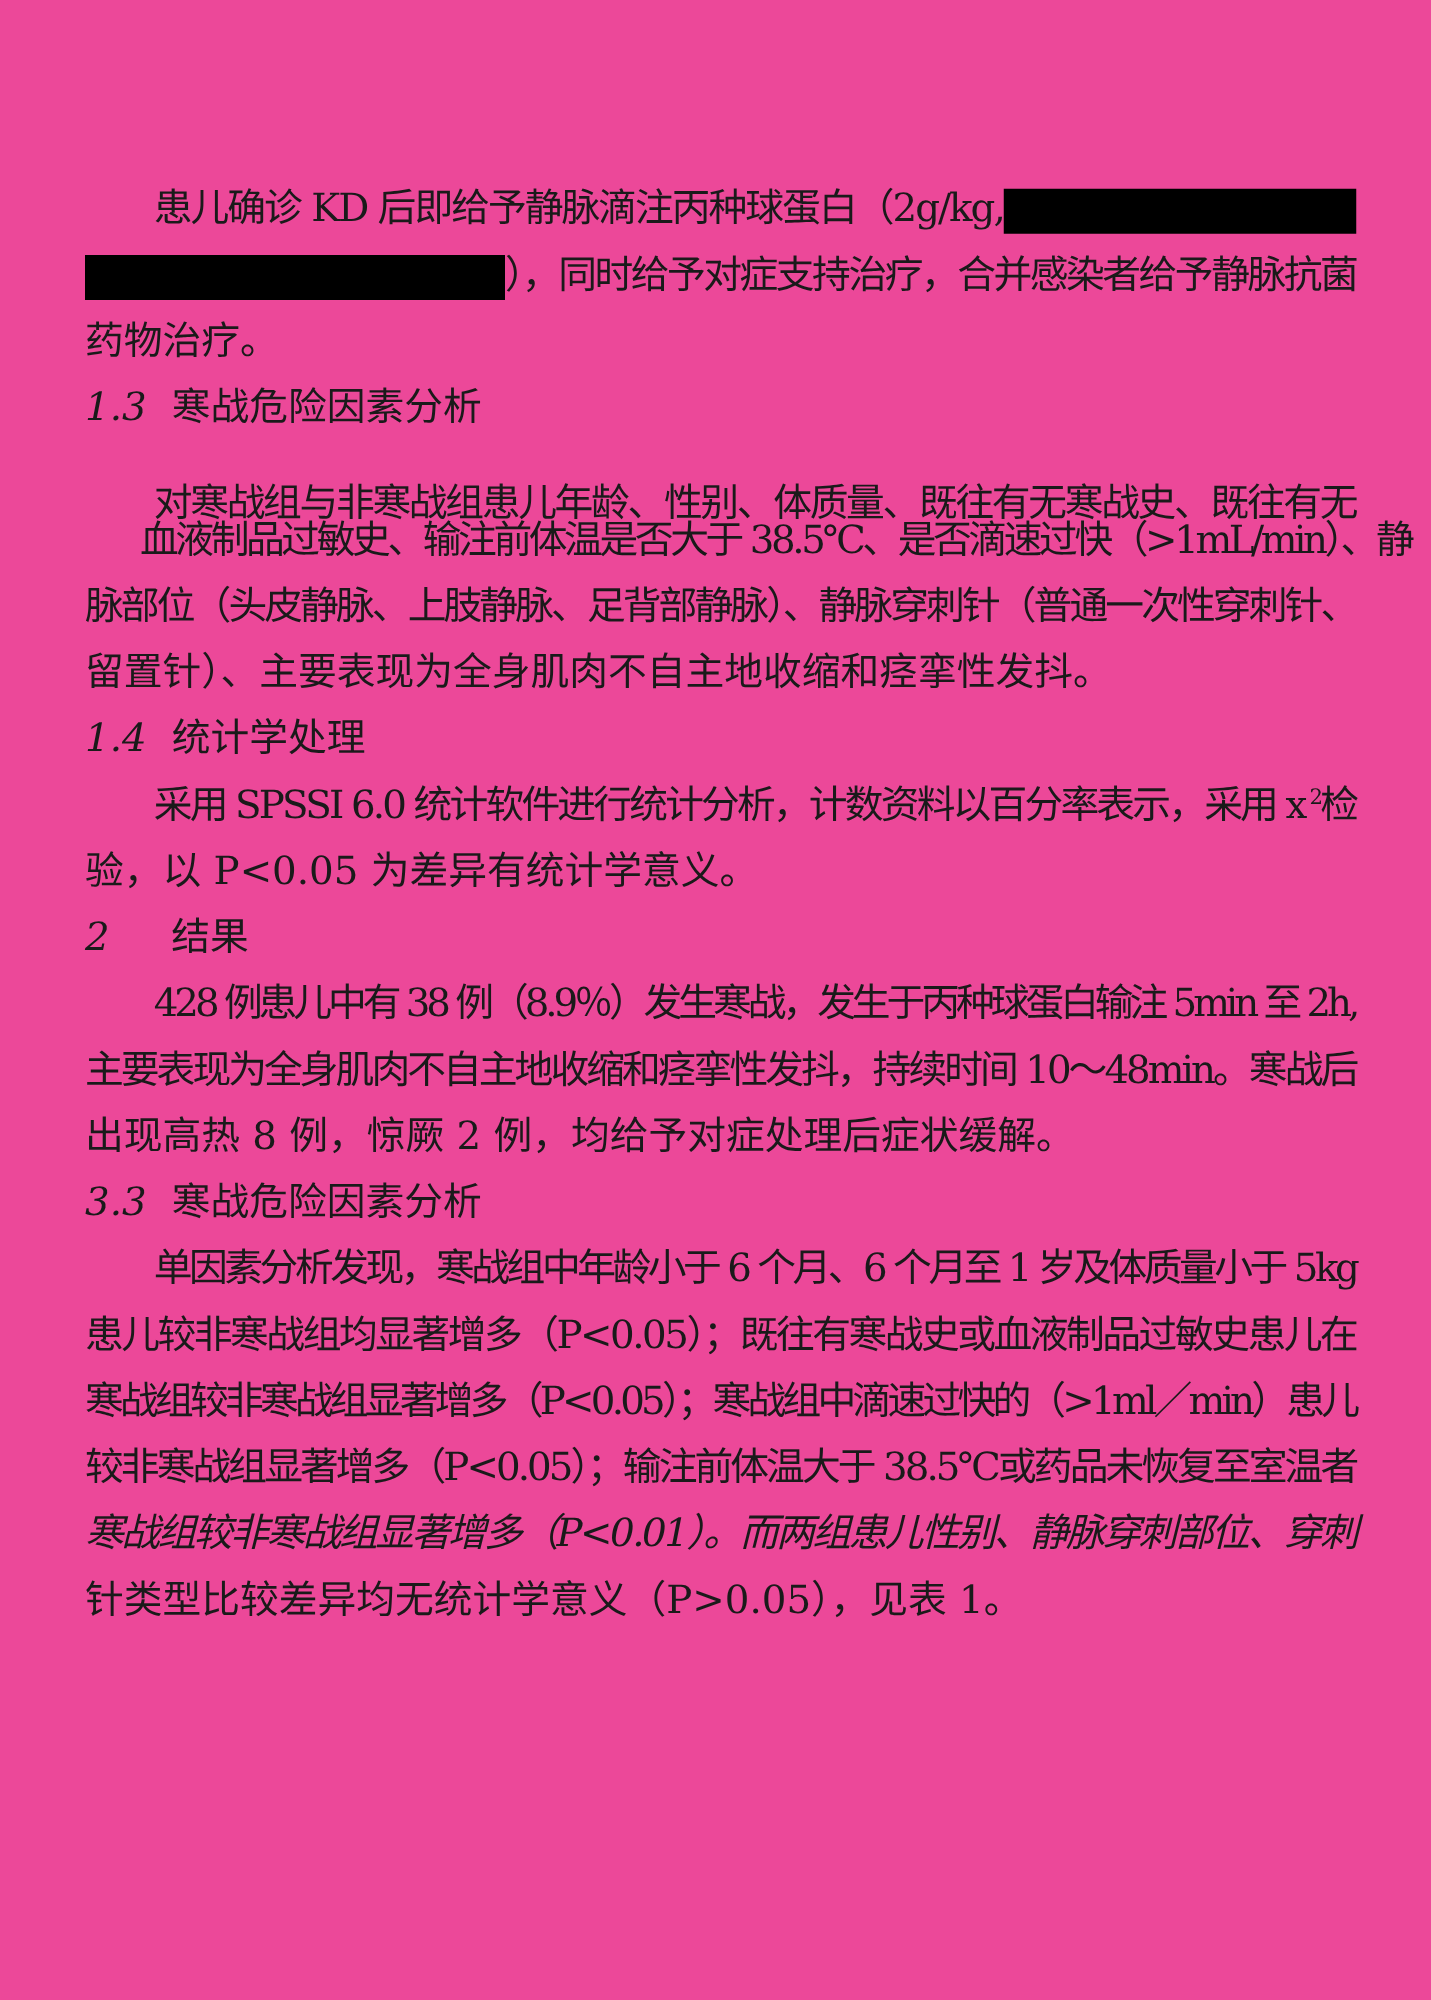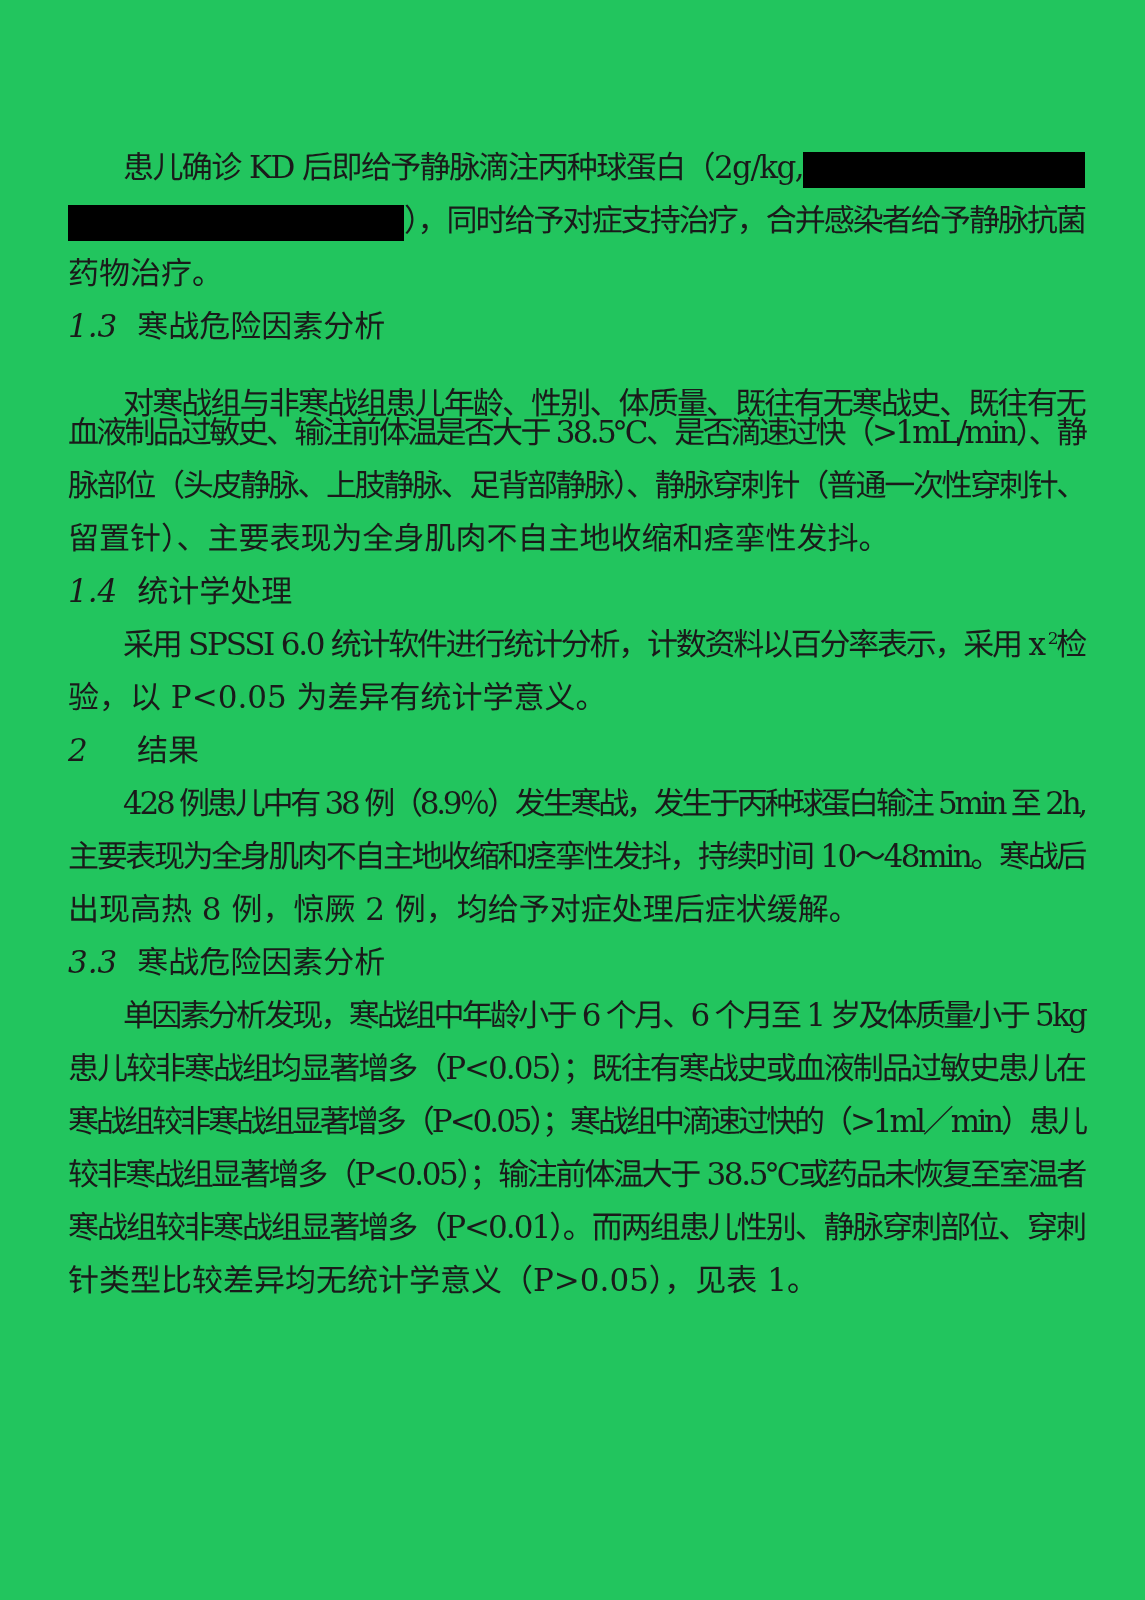--- a/index.html
+++ b/index.html
@@ -4,21 +4,21 @@
 <style>
   html, body {
     margin: 0;
     padding: 0;
     background: #ffffff;
   }
   .page {
     position: relative;
     width: 1145px;
     height: 1600px;
-    background: #22c55e;
+    background: #ec4899;
     overflow: hidden;
     font-family: "DejaVu Serif", "Liberation Serif", serif;
     color: #1a1a1a;
   }
   .textblock {
     position: absolute;
     left: 68px;
     top: 141px;
     width: 1017px;
   }
@@ -58,31 +58,31 @@
 </head>
 <body>
 
 <div class="page">
   <div class="textblock">
       <div class="line indent"><span class="ln" style="letter-spacing: -1.57924px;"><span>患儿确诊 KD 后即给予静脉滴注丙种球蛋白（2g/kg,</span><span class="redact" style="width: 282px;"></span></span></div>
       <div class="line"><span class="ln" style="letter-spacing: -1.97917px;"><span class="redact" style="width: 336px;"></span><span>），同时给予对症支持治疗，合并感染者给予静脉抗菌</span></span></div>
       <div class="line"><span class="ln"><span>药物治疗。</span></span></div>
       <div class="line"><span class="ln"><span class="hnum">1.3</span><span>寒战危险因素分析</span></span></div>
       <div class="line indent"><span class="ln" style="letter-spacing: -1.84848px; margin-top: 24px;"><span>对寒战组与非寒战组患儿年龄、性别、体质量、既往有无寒战史、既往有无</span></span></div>
-      <div class="line"><span class="ln" style="letter-spacing: -2.72507px;"><span>血液制品过敏史、输注前体温是否大于 38.5℃、是否滴速过快（&gt;1mL/min）、静</span></span></div>
+      <div class="line"><span class="ln" style="letter-spacing: -2.72507px; margin-left: 44px;"><span>血液制品过敏史、输注前体温是否大于 38.5℃、是否滴速过快（&gt;1mL/min）、静</span></span></div>
       <div class="line"><span class="ln" style="letter-spacing: -2.31944px;"><span>脉部位（头皮静脉、上肢静脉、足背部静脉）、静脉穿刺针（普通一次性穿刺针、</span></span></div>
       <div class="line"><span class="ln"><span>留置针）、主要表现为全身肌肉不自主地收缩和痉挛性发抖。</span></span></div>
       <div class="line"><span class="ln"><span class="hnum">1.4</span><span>统计学处理</span></span></div>
       <div class="line indent"><span class="ln" style="letter-spacing: -2.25152px;"><span>采用 SPSSI 6.0 统计软件进行统计分析，计数资料以百分率表示，采用 x</span><sup>2</sup><span>检</span></span></div>
       <div class="line"><span class="ln"><span>验，以 P&lt;0.05 为差异有统计学意义。</span></span></div>
       <div class="line"><span class="ln"><span class="hnum">2</span><span>结果</span></span></div>
       <div class="line indent"><span class="ln" style="letter-spacing: -3.2303px;"><span>428 例患儿中有 38 例（8.9％）发生寒战，发生于丙种球蛋白输注 5min 至 2h,</span></span></div>
       <div class="line"><span class="ln" style="letter-spacing: -2.35978px;"><span>主要表现为全身肌肉不自主地收缩和痉挛性发抖，持续时间 10～48min。寒战后</span></span></div>
       <div class="line"><span class="ln"><span>出现高热 8 例，惊厥 2 例，均给予对症处理后症状缓解。</span></span></div>
       <div class="line"><span class="ln"><span class="hnum">3.3</span><span>寒战危险因素分析</span></span></div>
       <div class="line indent"><span class="ln" style="letter-spacing: -2.7721px;"><span>单因素分析发现，寒战组中年龄小于 6 个月、6 个月至 1 岁及体质量小于 5kg</span></span></div>
       <div class="line"><span class="ln" style="letter-spacing: -1.98314px;"><span>患儿较非寒战组均显著增多（P&lt;0.05）；既往有寒战史或血液制品过敏史患儿在</span></span></div>
       <div class="line"><span class="ln" style="letter-spacing: -3.01525px;"><span>寒战组较非寒战组显著增多（P&lt;0.05）；寒战组中滴速过快的（&gt;1ml／min）患儿</span></span></div>
       <div class="line"><span class="ln" style="letter-spacing: -2.33956px;"><span>较非寒战组显著增多（P&lt;0.05）；输注前体温大于 38.5℃或药品未恢复至室温者</span></span></div>
-      <div class="line"><span class="ln" style="letter-spacing: -1.98314px;"><span>寒战组较非寒战组显著增多（P&lt;0.01）。而两组患儿性别、静脉穿刺部位、穿刺</span></span></div>
+      <div class="line"><span class="ln" style="letter-spacing: -1.98314px; font-style: italic;"><span>寒战组较非寒战组显著增多（P&lt;0.01）。而两组患儿性别、静脉穿刺部位、穿刺</span></span></div>
       <div class="line"><span class="ln"><span>针类型比较差异均无统计学意义（P&gt;0.05），见表 1。</span></span></div>
     </div>
 </div>
 
 </body></html>

